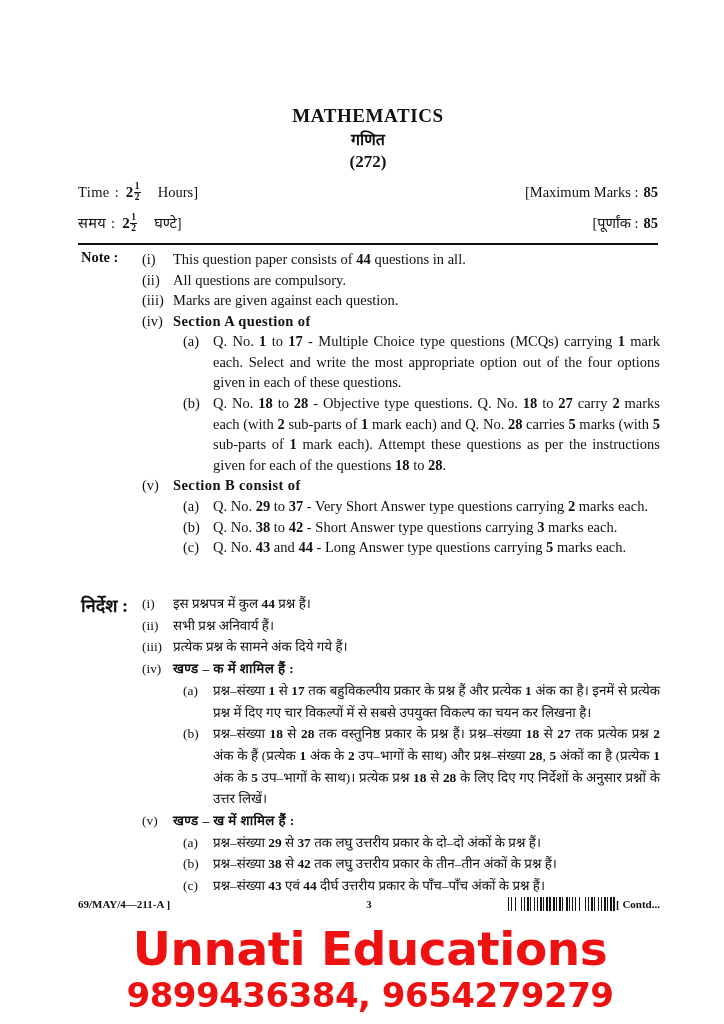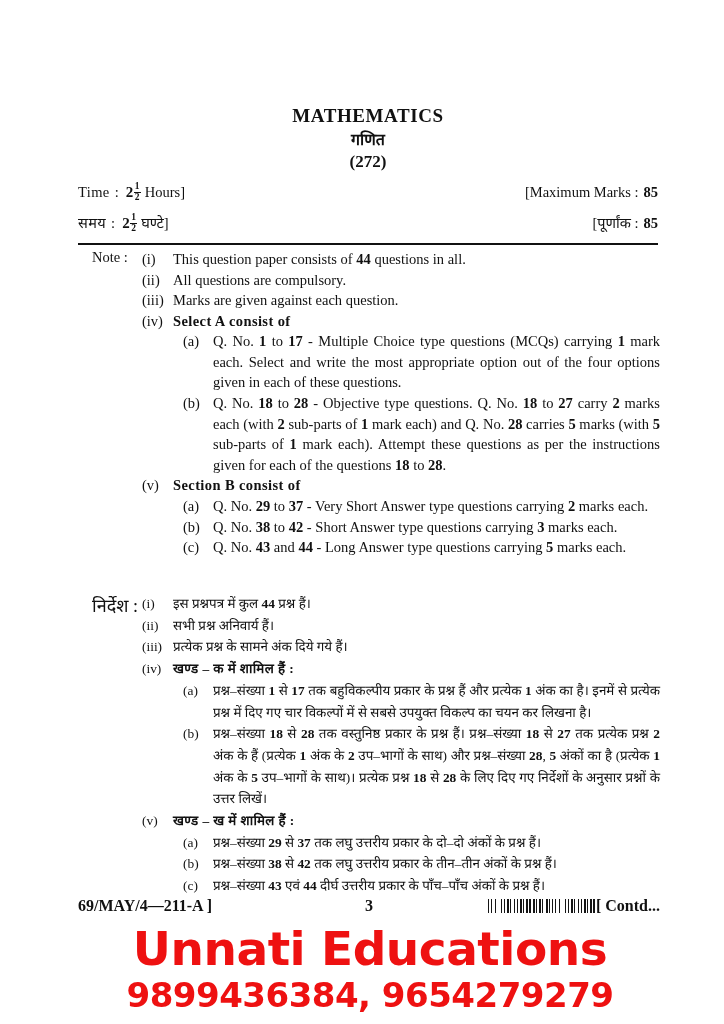--- a/index.html
+++ b/index.html
@@ -92,21 +92,21 @@
   }
   .frac .num { padding: 0 1px; }
   .frac .bar {
     width: 100%;
     min-width: 7px;
     height: 1px;
     background: #111;
     margin: 0.5px 0;
   }
   .frac .den { padding: 0 1px; }
-  .unit { margin-left: 2px; }
+  .unit { margin-left: 15px; }
   .b { font-weight: bold; }
 
   
   .divider {
     position: absolute;
     left: 78px;
     top: 243px;
     width: 580px;
     height: 1.6px;
     background: #111111;
@@ -116,23 +116,23 @@
   .note-block {
     position: absolute;
     left: 78px;
     width: 582px;
   }
   .note-en { top: 249px; }
   .note-hi { top: 593px; }
 
   .block-head {
     position: absolute;
-    left: 14px;
+    left: 3px;
     top: 0;
-    font-weight: normal;
+    font-weight: bold;
     font-size: 14.5px;
   }
   .block-head.hindi { font-size: 18px; }
 
   .items {
     margin-left: 64px;
   }
 
   .item {
     display: flex;
@@ -179,21 +179,21 @@
   }
   .subitem.last > .text { text-align: left; }
   .bold-head { font-weight: bold; letter-spacing: 0.4px; }
 
   
   .footer {
     position: absolute;
     left: 78px;
     top: 897px;
     width: 582px;
-    font-size: 16px;
+    font-size: 11px;
     font-weight: bold;
     display: flex;
     align-items: center;
   }
   .footer-code { white-space: nowrap; }
   .footer-page {
     position: absolute;
     left: 0; right: 0;
     text-align: center;
   }
@@ -308,21 +308,21 @@
         <span class="text">All questions are compulsory.</span>
       </div>
 
       <div class="item">
         <span class="marker">(iii)</span>
         <span class="text">Marks are given against each question.</span>
       </div>
 
       <div class="item">
         <span class="marker">(iv)</span>
-        <span class="text bold-head">Select A consist of</span>
+        <span class="text bold-head">Section A question of</span>
       </div>
 
       <div class="subitems">
         <div class="subitem">
           <span class="marker">(a)</span>
           <span class="text">Q. No. <b>1</b> to <b>17</b> - Multiple Choice type questions (MCQs) carrying <b>1</b> mark each. Select and write the most appropriate option out of the four options given in each of these questions.</span>
         </div>
         <div class="subitem">
           <span class="marker">(b)</span>
           <span class="text">Q. No. <b>18</b> to <b>28</b> - Objective type questions. Q. No. <b>18</b> to <b>27</b> carry <b>2</b> marks each (with <b>2</b> sub-parts of <b>1</b> mark each) and Q. No. <b>28</b> carries <b>5</b> marks (with <b>5</b> sub-parts of <b>1</b> mark each). Attempt these questions as per the instructions given for each of the questions <b>18</b> to <b>28</b>.</span>

